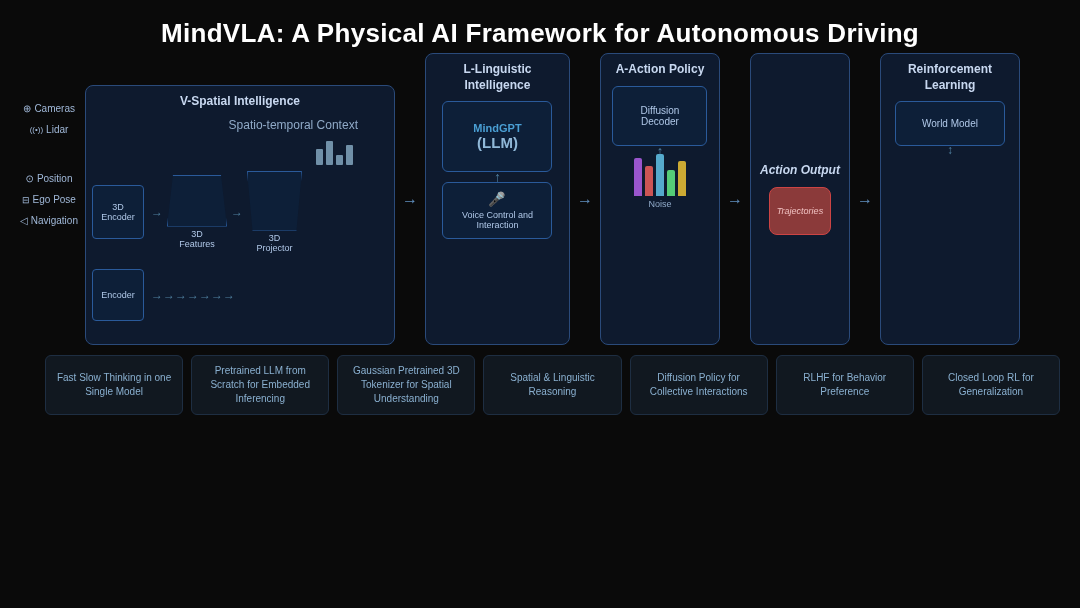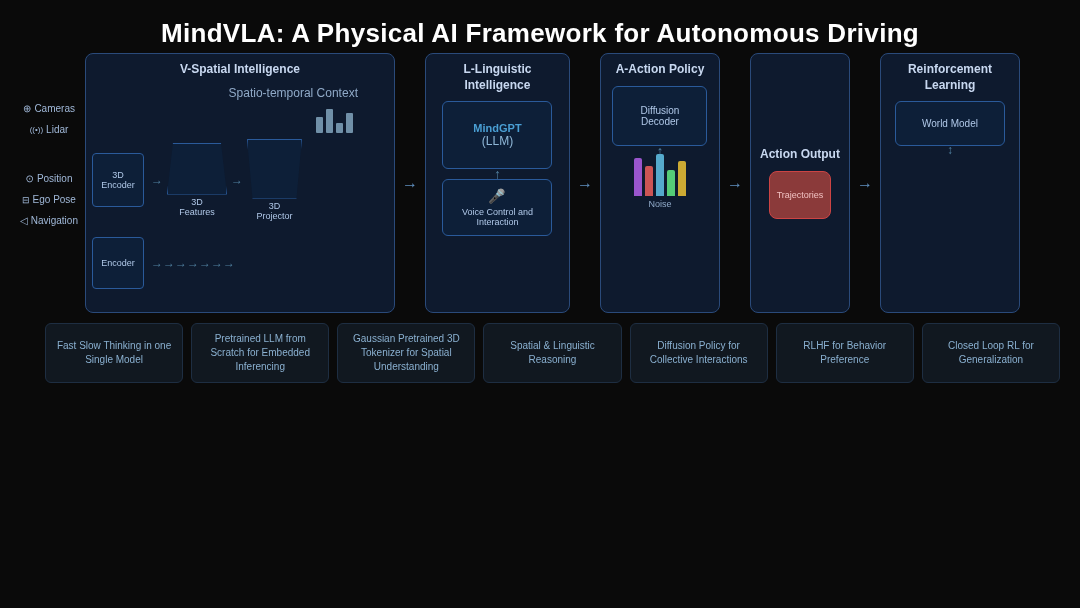--- a/index.html
+++ b/index.html
@@ -38,36 +38,38 @@
       font-size: 12px;
       font-weight: bold;
       text-align: center;
       margin-bottom: 8px;
       line-height: 1.3;
     }
     
     .vspatial-box {
       width: 310px;
       min-height: 260px;
+      margin-top: 32px;
     }
     
     .linguistic-box {
       width: 145px;
       min-height: 260px;
     }
     
     .action-box {
       width: 120px;
       min-height: 260px;
     }
     
     .output-box {
       width: 100px;
       min-height: 260px;
       justify-content: center;
+      font-style: italic;
     }
     
     .rl-box {
       width: 140px;
       min-height: 260px;
     }
     
     .arrow-right {
       color: #6090c0;
       font-size: 16px;
@@ -140,22 +142,22 @@
       border-radius: 6px;
       color: #4a9fd4;
       font-size: 11px;
       font-weight: bold;
       text-align: center;
       padding: 20px 10px;
       width: 110px;
     }
     .mindgpt-sub {
       color: #90b8d8;
-      font-size: 12px;
-      font-weight: normal;
+      font-size: 15px;
+      font-weight: bold;
     }
     .voice-block {
       background: #0d1f38;
       border: 1.5px solid #2a5a9a;
       border-radius: 6px;
       color: #b0c8e8;
       font-size: 9px;
       text-align: center;
       padding: 8px 6px;
       width: 110px;

